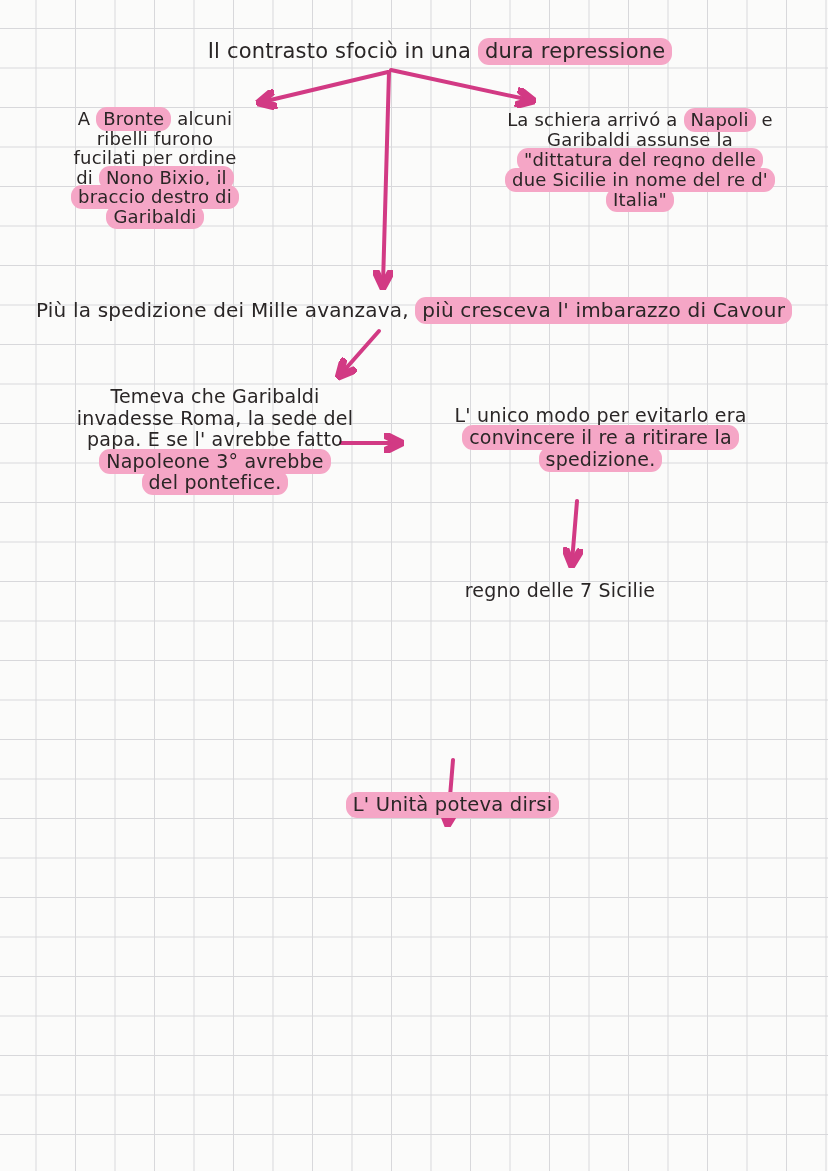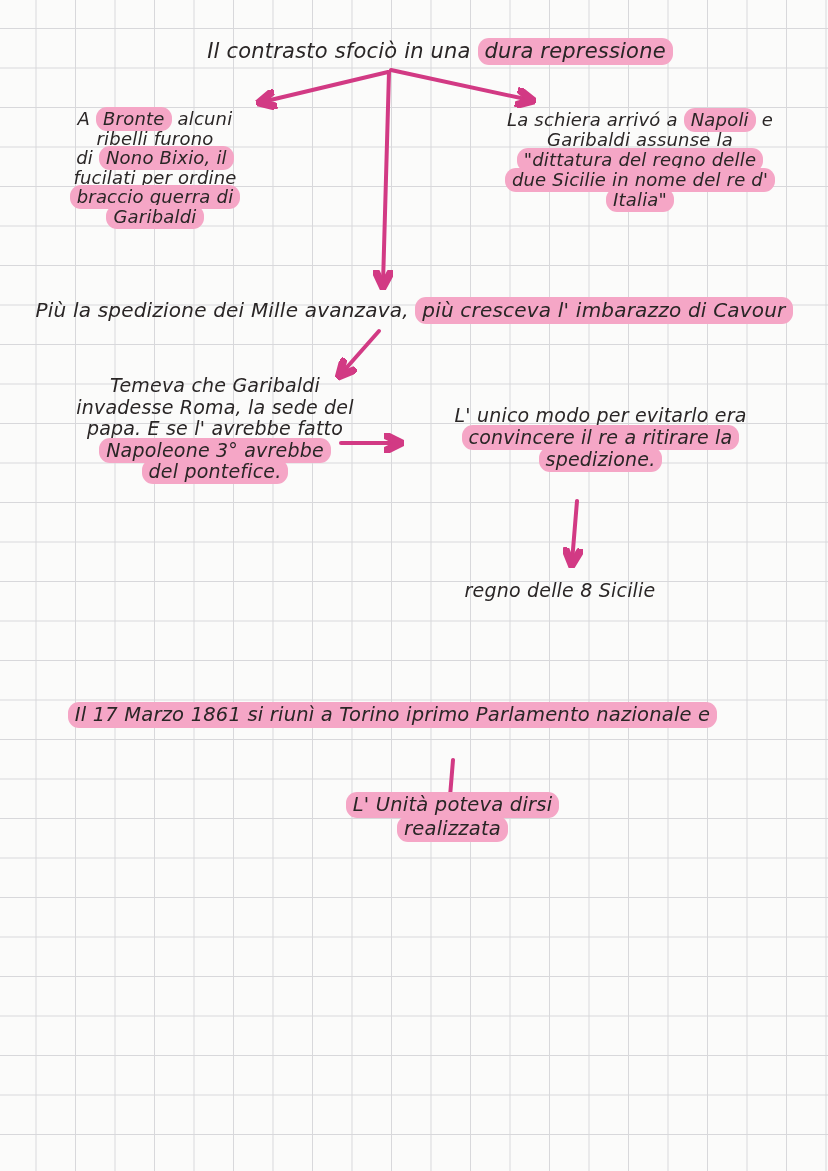--- a/index.html
+++ b/index.html
@@ -22,21 +22,20 @@
     background-position:-4px 28px;
     overflow:hidden;
     color:var(--ink);
   }
   .node{
     position:absolute;
     text-align:center;
     font-size:var(--fs,18px);
     line-height:var(--lh,21px);
     letter-spacing:0.2px;
-    font-style:italic;
   }
   .line{white-space:nowrap;}
   .hl{
     background:var(--highlight);
     border-radius:11px;
     padding:1px 7px 2px 7px;
   }
   .arrows{
     position:absolute;
     left:0;top:0;width:828px;height:1171px;
@@ -65,58 +64,56 @@
     <path d="M453,760 L448,821" marker-end="url(#ah)"></path>
   </svg>
 
   <div class="node" style="left:130px;top:38px;width:620px;--fs:21px;--lh:26px;">
     <div class="line"><span>Il contrasto sfociò in una </span><span class="hl">dura repressione</span></div>
   </div>
 
   <div class="node" style="left:30px;top:89px;width:250px;margin-top:20px;--fs:18px;--lh:19.6px;">
     <div class="line"><span>A </span><span class="hl">Bronte</span><span> alcuni</span></div>
     <div class="line"><span>ribelli furono</span></div>
+    <div class="line"><span>fucilati per ordine</span></div>
     <div class="line"><span>di </span><span class="hl">Nono Bixio, il</span></div>
-    <div class="line"><span>fucilati per ordine</span></div>
-    <div class="line"><span class="hl">braccio guerra di</span></div>
+    <div class="line"><span class="hl">braccio destro di</span></div>
     <div class="line"><span class="hl">Garibaldi</span></div>
   </div>
 
   <div class="node" style="left:470px;top:110px;width:340px;--fs:18px;--lh:20px;">
     <div class="line"><span>La schiera arrivó a </span><span class="hl">Napoli</span><span> e</span></div>
     <div class="line"><span>Garibaldi assunse la</span></div>
     <div class="line"><span class="hl">"dittatura del regno delle</span></div>
     <div class="line"><span class="hl">due Sicilie in nome del re d'</span></div>
     <div class="line"><span class="hl">Italia"</span></div>
   </div>
 
   <div class="node" style="left:0px;top:298px;width:828px;--fs:20px;--lh:25px;">
     <div class="line"><span>Più la spedizione dei Mille avanzava, </span><span class="hl">più cresceva l' imbarazzo di Cavour</span></div>
   </div>
 
-  <div class="node" style="left:40px;top:375px;width:350px;--fs:19px;--lh:21.6px;">
+  <div class="node" style="left:40px;top:386px;width:350px;--fs:19px;--lh:21.6px;">
     <div class="line"><span>Temeva che Garibaldi</span></div>
     <div class="line"><span>invadesse Roma, la sede del</span></div>
     <div class="line"><span>papa. E se l' avrebbe fatto</span></div>
     <div class="line"><span class="hl">Napoleone 3° avrebbe</span></div>
     <div class="line"><span class="hl">del pontefice.</span></div>
   </div>
 
   <div class="node" style="left:433px;top:404px;width:335px;--fs:19px;--lh:22px;">
     <div class="line"><span>L' unico modo per evitarlo era</span></div>
     <div class="line"><span class="hl">convincere il re a ritirare la</span></div>
     <div class="line"><span class="hl">spedizione.</span></div>
   </div>
 
   <div class="node" style="left:345px;top:579px;width:430px;--fs:19px;--lh:22px;">
-    <div class="line"><span>regno delle 8 Sicilie</span></div>
+    <div class="line"><span>regno delle 7 Sicilie</span></div>
   </div>
 
   <div class="node" style="left:40px;top:702px;width:705px;--fs:19.5px;--lh:25px;">
-    <div class="line"><span class="hl">Il 17 Marzo 1861 si riunì a Torino iprimo Parlamento nazionale e</span></div>
   </div>
 
   <div class="node" style="left:330px;top:793px;width:245px;--fs:19.5px;--lh:24px;">
     <div class="line"><span class="hl">L' Unità poteva dirsi</span></div>
-    <div class="line"><span class="hl">realizzata</span></div>
   </div>
 
 </div>
 
 </body></html>

